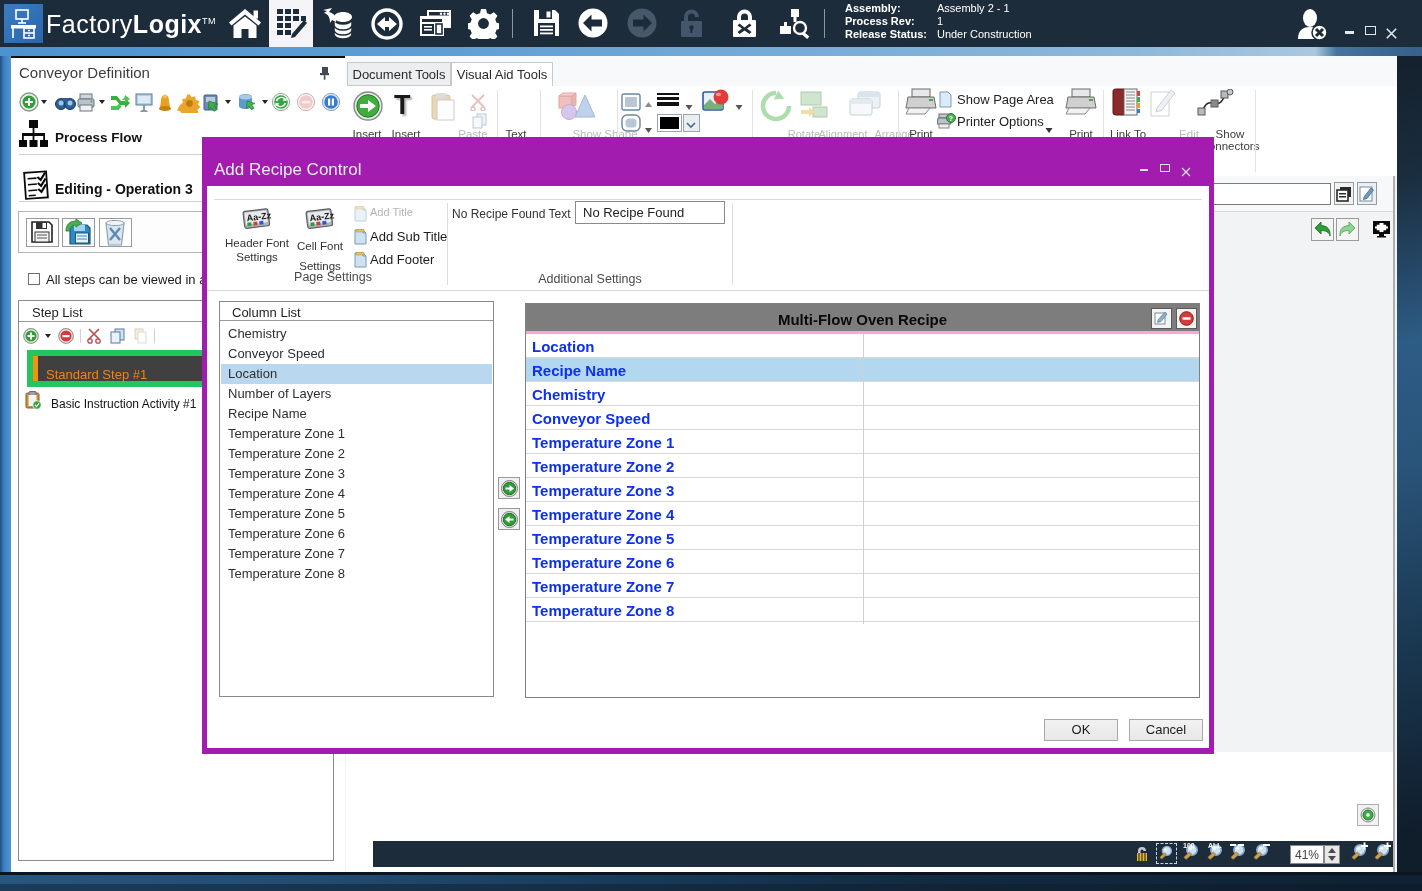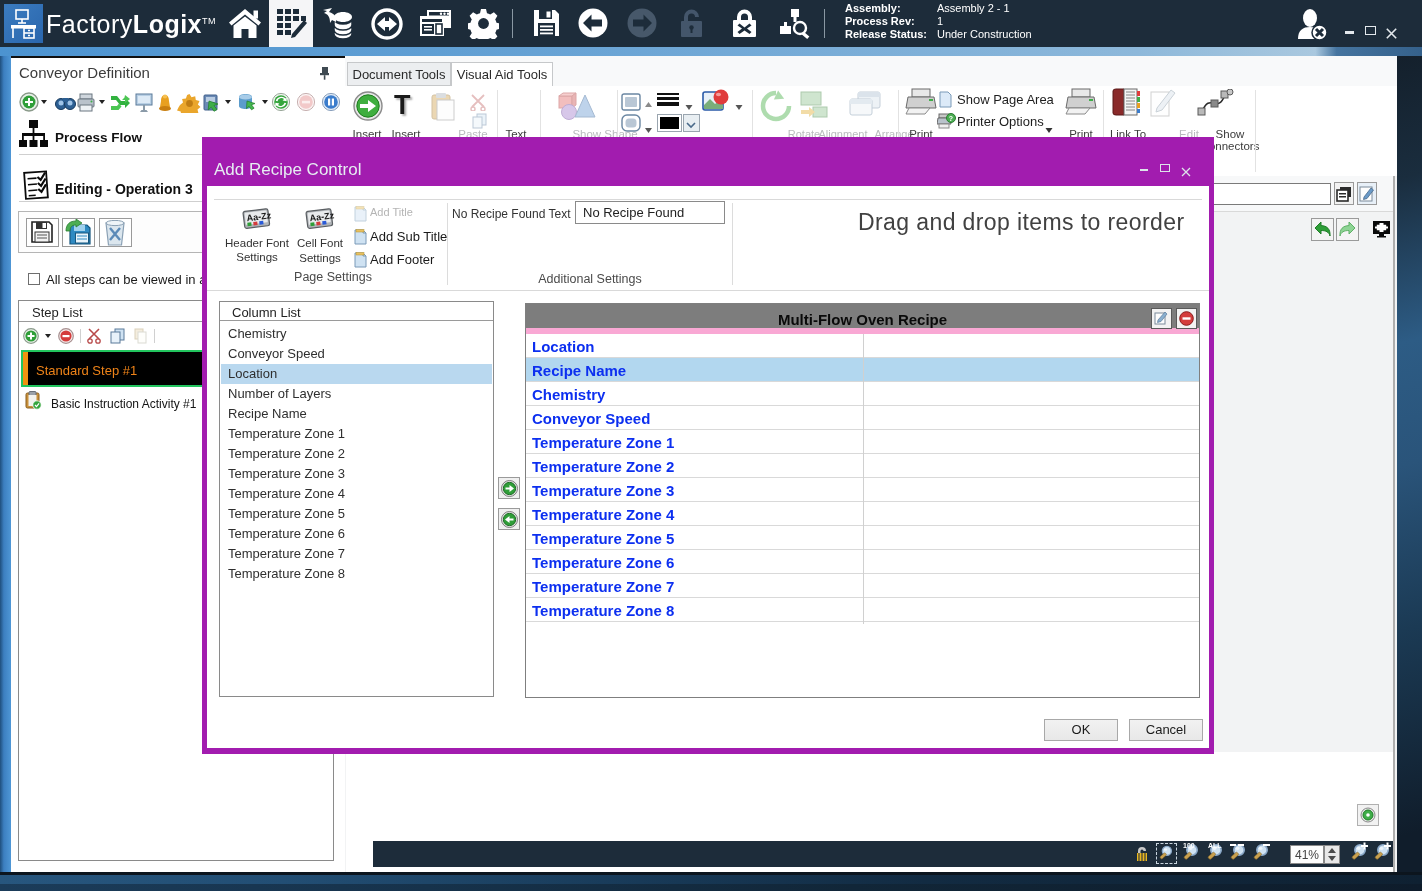--- a/index.html
+++ b/index.html
@@ -36,21 +36,21 @@
 .hdiv { height:1px; background:#cfcfcf; }
 #pflabel { left:44px; top:72px; font-size:13.5px; font-weight:bold; color:#111; }
 #edlabel { left:44px; top:123px; font-size:14px; font-weight:bold; color:#111; }
 #btnbox { left:7px; top:153px; width:326px; height:42px; border:1px solid #b5b5b5; background:#fdfdfd; }
 .pbtn { top:6px; width:33px; height:29px; border:1px solid #9a9a9a; background:#fff; }
 #chkrow { left:35px; top:214px; font-size:13px; color:#1a1a1a; }
 #chk { left:17px; top:215px; width:12px; height:12px; border:1px solid #6e6e6e; background:#fff; }
 #steplist { left:7px; top:242px; width:316px; height:561px; border:1px solid #8a8a8a; background:#fff; }
 #slhead { left:0; top:0; width:100%; height:21px; border-bottom:1px solid #9a9a9a; }
 #slhead span { position:absolute; left:13px; top:4px; font-size:13px; color:#222; }
-#stdstep { left:2px; top:49px; width:311px; height:37px; border:2px solid #22c55e; background:#000000; }
+#stdstep { left:8px; top:49px; width:311px; height:37px; border:6px solid #22c55e; background:#404040; }
 #stdstep .bar { position:absolute; left:0; top:0; width:5px; height:100%; background:#f0930f; }
 #stdstep span { position:absolute; left:13px; top:11px; font-size:13px; color:#ef8318; }
 #bia { left:14px; top:95px; font-size:12px; color:#141414; }
 
 #ribbon { left:345px; top:56px; width:1052px; height:120px; background:#f8f9fa; border-bottom:1px solid #d0d0d0; }
 .rtab { top:6px; height:24px; font-size:13px; color:#2a2a2a; text-align:center; line-height:23px; }
 #rtab1 { left:2px; width:104px; background:#eceef0; border:1px solid #c6c8ca; }
 #rtab2 { left:106px; width:102px; background:#fff; border:1px solid #c6c8ca; border-bottom:none; }
 #rbody { left:0; top:30px; width:1052px; height:90px; background:#fff; }
 .rsep { top:4px; width:1px; height:82px; background:#e2e2e2; }
@@ -77,21 +77,21 @@
 #dragdrop { left:651px; top:23px; font-size:23px; letter-spacing:0.4px; color:#414141; }
 
 #collist { left:12px; top:115px; width:275px; height:396px; border:1px solid #8a8a8a; background:#fff; }
 #clhead { position:absolute; left:0; top:0; width:100%; height:19px; border-bottom:1px solid #9a9a9a; }
 #clhead span { position:absolute; left:12px; top:3px; font-size:13px; color:#222; }
 .clitem { position:absolute; left:1px; width:271px; height:20px; font-size:13px; color:#2f2f2f; padding-left:7px; line-height:20px; }
 .clitem.sel { background:#b9d8ef; }
 .mvbtn { left:291px; width:22px; height:22px; border:1px solid #9a9a9a; background:#f0f0f0; }
 
 #rtable { left:318px; top:117px; width:675px; height:395px; border:1px solid #7f7f7f; background:#fff; }
-#rthead { position:absolute; left:0; top:0; width:100%; height:30px; background:#7d7d7d; border-bottom:6px solid #f9a8d4; }
+#rthead { position:absolute; left:0; top:0; width:100%; height:30px; background:#7d7d7d; border-bottom:3px solid #f9a8d4; }
 #rthead span { position:absolute; width:100%; text-align:center; top:7px; font-weight:bold; font-size:15px; color:#0a0a0a; }
 .hbtn { position:absolute; top:4px; width:21px; height:21px; background:#f2f2f2; border:1px solid #5a5a5a; }
 .trow { position:absolute; left:0; width:673px; height:24px; border-bottom:1px solid #d9d9d9; }
 .trow.sel { background:#b2d7ef; }
 .trow span { position:absolute; left:6px; top:4px; font-weight:bold; font-size:15px; color:#0c2ff0; }
 #tcoldiv { position:absolute; left:337px; top:30px; width:1px; height:290px; background:#d0d0d0; }
 
 .dlgbtn { top:533px; width:74px; height:22px; background:linear-gradient(180deg,#f2f2f2,#e8e8e8); border:1px solid #a8a8a8; font-size:13px; color:#1a1a1a; text-align:center; line-height:20px; }
 </style>
 </head>
@@ -733,21 +733,21 @@
     <div class="abs" style="left:97px; top:20px"><svg width="32" height="28" viewBox="0 0 32 28">
   <g transform="rotate(-7 16 14)">
     <rect x="3" y="4" width="25" height="17" rx="2" fill="#b0b4b8" stroke="#5a5e62" stroke-width="1.2"></rect>
     <rect x="4.5" y="5.5" width="22" height="12" rx="1" fill="#e8eaec"></rect>
     <text x="6" y="14" font-size="9" font-weight="bold" fill="#1a1a1a" font-family="Liberation Sans">Aa-Zz</text>
     <rect x="6" y="15.5" width="4" height="3.5" fill="#2f9e38"></rect>
             <rect x="12" y="15.5" width="4" height="3.5" fill="#d43c3c"></rect>
             <rect x="18" y="15.5" width="4" height="3.5" fill="#2a5ad8"></rect>
   </g>
         </svg></div>
-    <div class="abs" style="left:86px; top:50px; width:54px; text-align:center; font-size:11.5px; color:#333; line-height:15px">Cell Font Settings</div>
+    <div class="abs" style="left:86px; top:50px; width:54px; text-align:center; font-size:11.5px; color:#333; line-height:20px">Cell Font Settings</div>
     <div class="abs" style="left:147px; top:20px; opacity:0.45"><svg width="13" height="16" viewBox="0 0 13 16">
           <path d="M1 1 H9 L12 4 V15 H1 Z" fill="#cfe2f2" stroke="#7a9ab8"></path>
           <path d="M9 1 V4 H12" fill="none" stroke="#7a9ab8"></path>
           <rect x="2" y="0.5" width="8" height="2.5" fill="#e8c060" stroke="#b09030" stroke-width="0.5"></rect>
         </svg></div>
     <div class="abs" style="left:163px; top:20px; font-size:11px; color:#b4b4b4">Add Title</div>
     <div class="abs" style="left:147px; top:43px"><svg width="13" height="16" viewBox="0 0 13 16">
           <path d="M1 1 H9 L12 4 V15 H1 Z" fill="#cfe2f2" stroke="#7a9ab8"></path>
           <path d="M9 1 V4 H12" fill="none" stroke="#7a9ab8"></path>
           <rect x="2" y="0.5" width="8" height="2.5" fill="#e8c060" stroke="#b09030" stroke-width="0.5"></rect>
@@ -758,21 +758,20 @@
           <path d="M9 1 V4 H12" fill="none" stroke="#7a9ab8"></path>
           <rect x="2" y="0.5" width="8" height="2.5" fill="#e8c060" stroke="#b09030" stroke-width="0.5"></rect>
         </svg></div>
     <div class="abs" style="left:163px; top:66px; font-size:13px; color:#1a1a1a">Add Footer</div>
     <div class="abs dgrouplab" style="left:60px; top:84px; width:132px; text-align:center">Page Settings</div>
     <div class="abs dsep" style="left:240px"></div>
     <div id="nrftext" class="abs">No Recipe Found Text</div>
     <div id="nrfinput" class="abs">No Recipe Found</div>
     <div class="abs dgrouplab" style="left:300px; top:86px; width:166px; text-align:center">Additional Settings</div>
     <div class="abs dsep" style="left:525px"></div>
-    <div id="dragdrop" class="abs">Drag and drop items to reorder</div>
     <div class="abs hdiv" style="left:0; top:104px; width:1002px; background:#d9d9d9"></div>
     <div id="collist" class="abs">
       <div id="clhead">
           <span>Column List</span>
         </div>
       <div class="clitem" style="top:22px">Chemistry</div>
       <div class="clitem" style="top:42px">Conveyor Speed</div>
       <div class="clitem sel" style="top:62px">Location</div>
       <div class="clitem" style="top:82px">Number of Layers</div>
       <div class="clitem" style="top:102px">Recipe Name</div>

